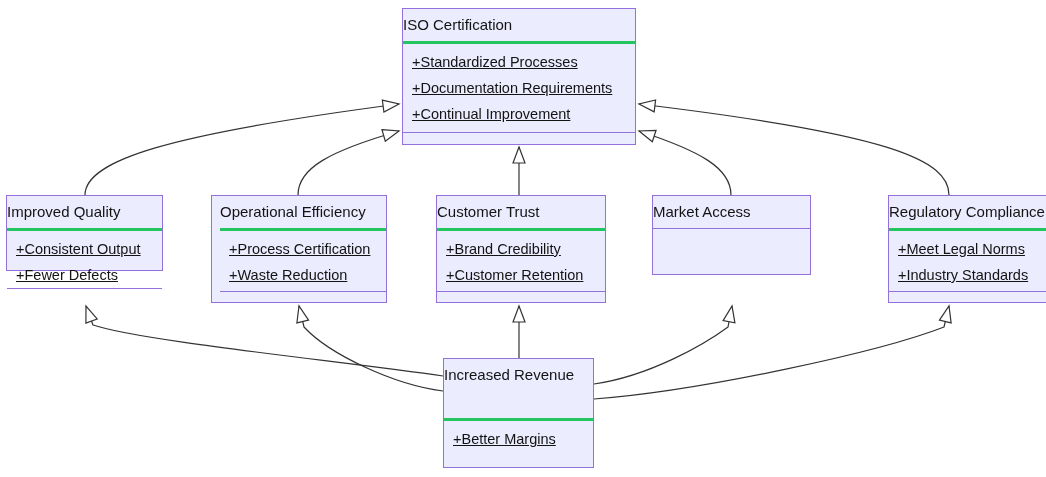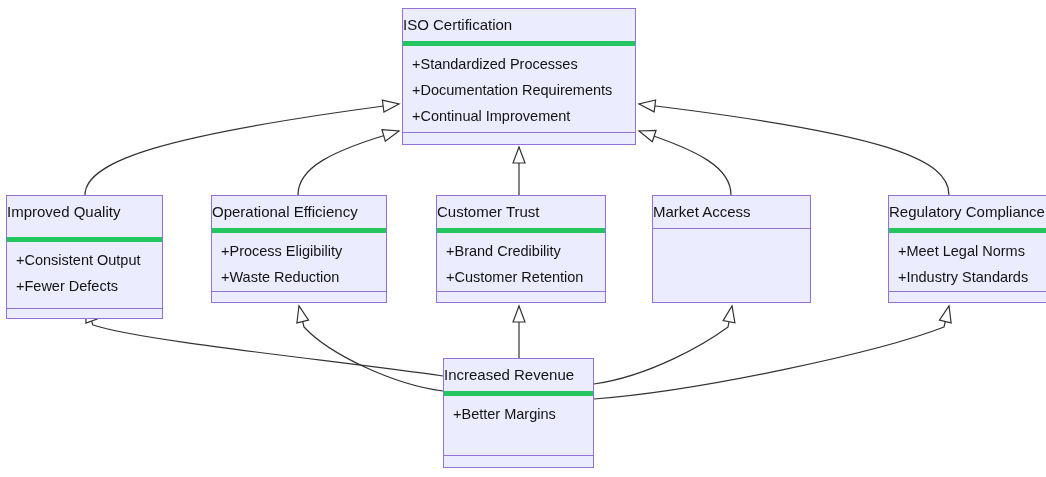--- a/index.html
+++ b/index.html
@@ -34,42 +34,43 @@
     flex: 0 0 auto;
     text-align: left;
     font-size: 15px;
     line-height: 32px;
     height: 32px;
     white-space: nowrap;
     overflow: hidden;
   }
   .cls-attrs {
     flex: 1 1 auto;
-    border-top: 5px solid #22c55e;
+    border-top: 3px solid #22c55e;
     padding: 5px 9px 0 9px;
+    text-decoration: underline;
   }
   .attr-line {
     font-size: 14.5px;
     line-height: 26px;
     white-space: nowrap;
   }
   .cls-methods {
     flex: 0 0 auto;
     border-top: 1px solid #9370DB;
   }
   
   #node-iso                   { left: 402px; top:   8px; width: 234px; height: 137px; }
   #node-iso .cls-methods      { height: 11px; }
-  #node-improved-quality      { left:   6px; top: 195px; width: 157px; height: 124px; gap: 9px; }
-  #node-operational-efficiency{ left: 211px; top: 195px; width: 176px; height: 108px; }
+  #node-improved-quality      { left:   6px; top: 195px; width: 157px; height: 76px; }
+  #node-operational-efficiency{ left: 211px; top: 195px; width: 176px; height: 108px; padding-left: 8px; }
   #node-customer-trust        { left: 436px; top: 195px; width: 170px; height: 108px; }
-  #node-market-access         { left: 652px; top: 195px; width: 159px; height: 108px; }
+  #node-market-access         { left: 652px; top: 195px; width: 159px; height: 80px; }
   #node-regulatory-compliance { left: 860px; top: 195px; width: 178px; height: 108px; margin-left: 28px; }
   .mid .cls-methods           { height: 10px; }
-  #node-increased-revenue     { left: 443px; top: 358px; width: 151px; height: 110px; }
+  #node-increased-revenue     { left: 443px; top: 358px; width: 151px; height: 110px; gap: 27px; }
   #node-increased-revenue .cls-methods { height: 11px; }
 </style>
 </head>
 <body>
 
 <div class="canvas">
 
   <svg class="edges" width="1046" height="477" viewBox="0 0 1046 477">
     <defs>
       <marker id="tri" markerUnits="userSpaceOnUse" markerWidth="20" markerHeight="16" viewBox="0 0 20 16" refX="18" refY="8" orient="auto">
@@ -105,21 +106,21 @@
     <div class="cls-attrs">
       <div class="attr-line">+Consistent Output</div>
       <div class="attr-line">+Fewer Defects</div>
     </div>
     <div class="cls-methods"></div>
   </div>
 
   <div class="cls mid" id="node-operational-efficiency">
     <div class="cls-title">Operational Efficiency</div>
     <div class="cls-attrs">
-      <div class="attr-line">+Process Eligibility</div>
+      <div class="attr-line">+Process Certification</div>
       <div class="attr-line">+Waste Reduction</div>
     </div>
     <div class="cls-methods"></div>
   </div>
 
   <div class="cls mid" id="node-customer-trust">
     <div class="cls-title">Customer Trust</div>
     <div class="cls-attrs">
       <div class="attr-line">+Brand Credibility</div>
       <div class="attr-line">+Customer Retention</div>

